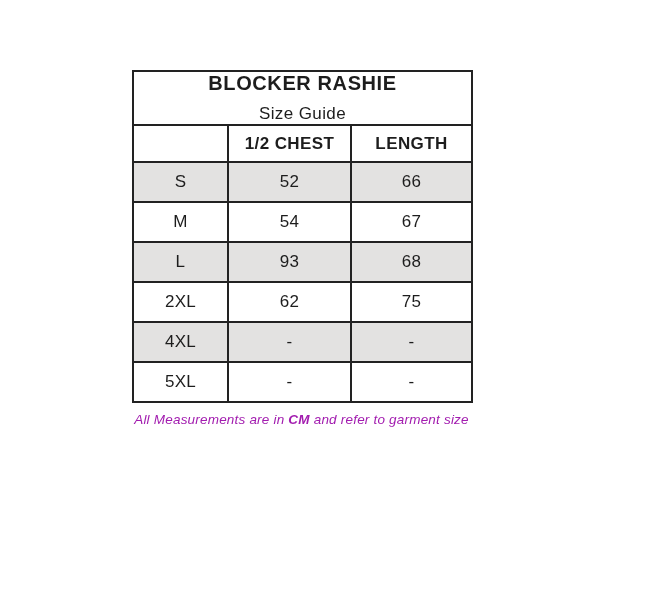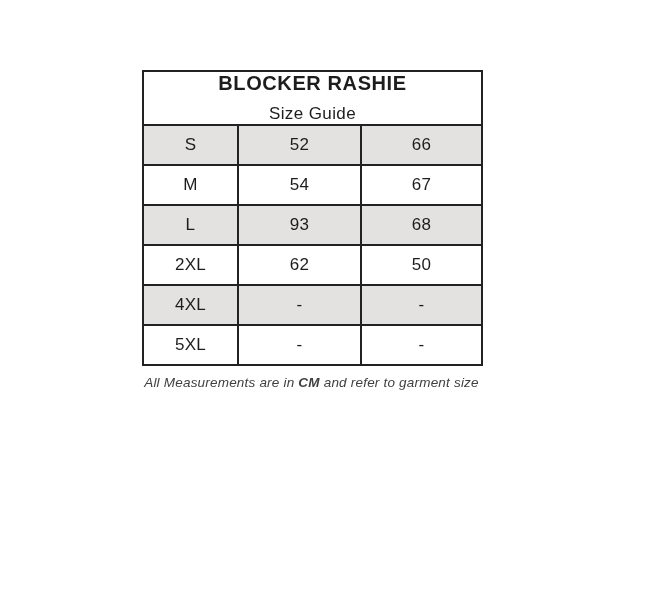--- a/index.html
+++ b/index.html
@@ -7,21 +7,21 @@
     margin: 0;
     padding: 0;
     width: 667px;
     height: 590px;
     background: #ffffff;
     font-family: "Liberation Sans", sans-serif;
     color: #1d1d1d;
   }
   .size-guide-wrap {
     position: absolute;
-    left: 142px;
+    left: 132px;
     top: 70px;
     width: 339px;
   }
   table.size-guide {
     border-collapse: collapse;
     width: 339px;
     table-layout: fixed;
   }
   table.size-guide td, table.size-guide th {
     border: 2px solid #222222;
@@ -61,21 +61,21 @@
   }
   tbody tr:nth-child(odd) td {
     background: #e3e2e1;
   }
   .footnote {
     margin-top: 9px;
     text-align: center;
     font-style: italic;
     font-size: 13.5px;
     letter-spacing: 0.2px;
-    color: #404040;
+    color: #a21caf;
     white-space: nowrap;
   }
   .footnote .cm { font-weight: bold; }
 </style>
 </head>
 <body>
 
 <div class="size-guide-wrap">
   <table class="size-guide">
     <colgroup>
@@ -83,41 +83,46 @@
       <col style="width:123px">
       <col style="width:121px">
     </colgroup>
     <thead>
       <tr>
         <td class="title-cell" colspan="3">
           <div class="table-title">BLOCKER RASHIE</div>
           <div class="table-subtitle">Size Guide</div>
         </td>
       </tr>
+      <tr>
+        <th class="col-head"></th>
+        <th class="col-head">1/2 CHEST</th>
+        <th class="col-head">LENGTH</th>
+      </tr>
     </thead>
     <tbody>
       <tr>
         <td>S</td>
         <td>52</td>
         <td>66</td>
       </tr>
       <tr>
         <td>M</td>
         <td>54</td>
         <td>67</td>
       </tr>
       <tr>
         <td>L</td>
         <td>93</td>
         <td>68</td>
       </tr>
       <tr>
         <td>2XL</td>
         <td>62</td>
-        <td>50</td>
+        <td>75</td>
       </tr>
       <tr>
         <td>4XL</td>
         <td>-</td>
         <td>-</td>
       </tr>
       <tr>
         <td>5XL</td>
         <td>-</td>
         <td>-</td>

